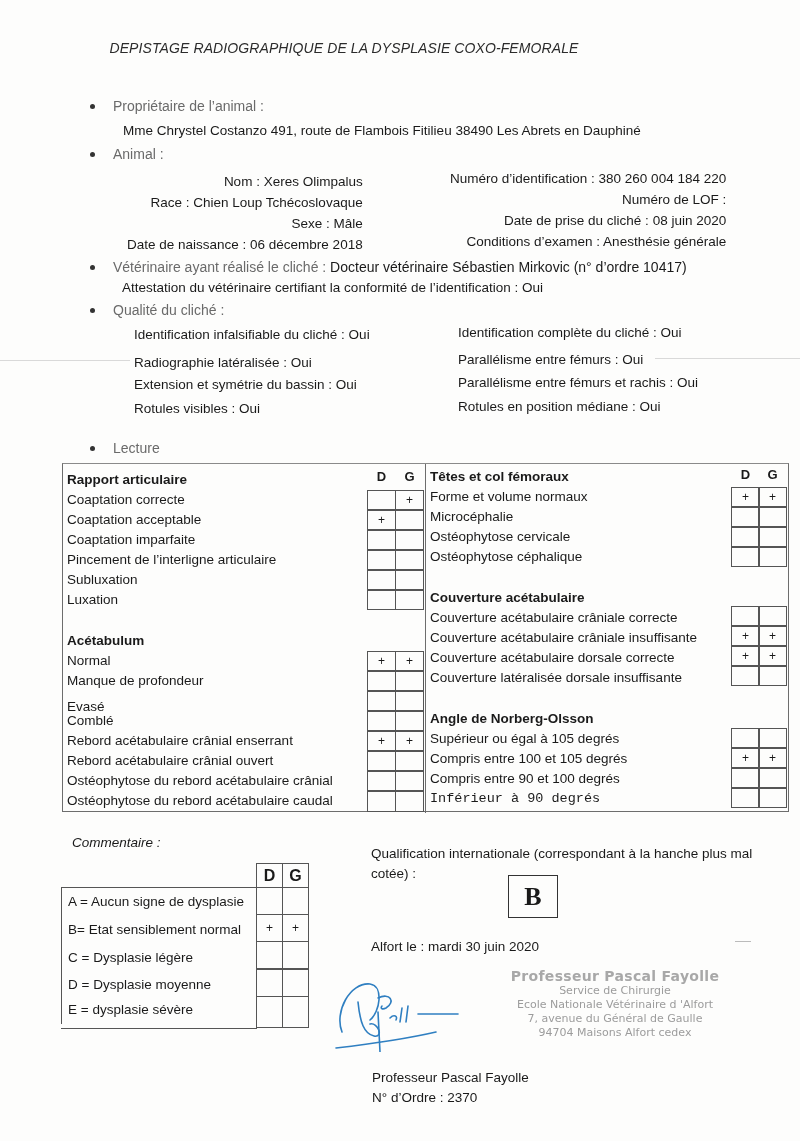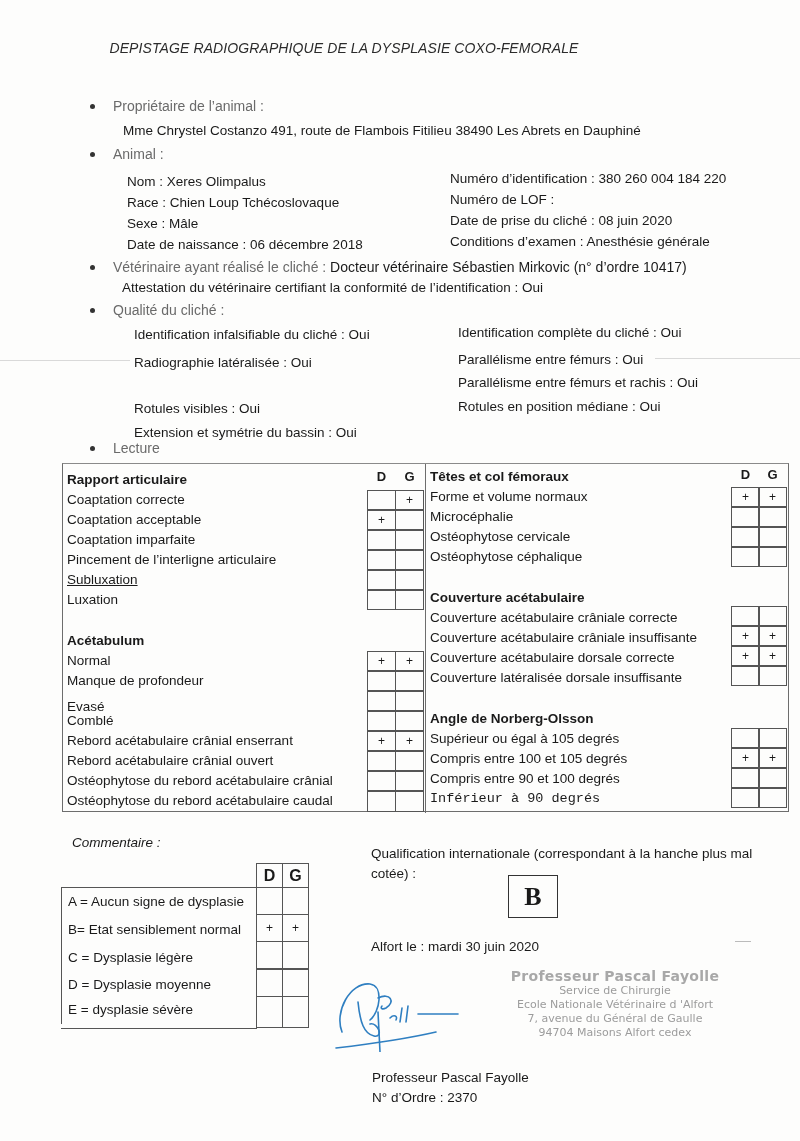--- a/index.html
+++ b/index.html
@@ -1,18 +1,18 @@
 <!DOCTYPE html>
 <html><head>
 <meta charset="utf-8">
 <style>
   * { box-sizing: border-box; margin: 0; padding: 0; }
   html, body { width: 800px; height: 1141px; background: #fdfdfc; }
   body { position: relative; font-family: "Liberation Sans", sans-serif; color: #1a1a1a; overflow: hidden; }
-  .abs { position: absolute; white-space: nowrap; }
+  .abs { position: absolute; white-space: nowrap; text-align: right; }
   .title { left: 0; width: 688px; top: 40px; text-align: center; font-style: italic; font-size: 14px; color: #2b2b2b; letter-spacing: 0.1px; }
   .bullet { font-size: 14px; color: #6a6a6a; }
   .bullet .dot { display: inline-block; width: 5px; height: 5px; background: #333; border-radius: 50%; margin-right: 18px; vertical-align: middle; position: relative; top: -1px; }
   .bullet .strong { color: #1a1a1a; }
   .txt { font-size: 13.5px; color: #1a1a1a; }
   .lines div { height: 21px; line-height: 21px; }
 
   
   .lect { position: absolute; left: 62px; top: 463px; width: 727px; height: 349px; border: 1px solid #6d6d6d; border-top-color: #8a8a8a; }
   .row { position: absolute; height: 20px; line-height: 20px; font-size: 13.5px; white-space: nowrap; }
@@ -64,21 +64,21 @@
 <div class="abs bullet" style="left:90px; top:259px;">
   <span class="dot"></span><span>Vétérinaire ayant réalisé le cliché : </span><span class="strong">Docteur vétérinaire Sébastien Mirkovic (n° d’ordre 10417)</span>
 </div>
 <div class="abs txt" style="left:122px; top:280px;">Attestation du vétérinaire certifiant la conformité de l’identification : Oui</div>
 
 <div class="abs bullet" style="left:90px; top:302px;">
   <span class="dot"></span><span>Qualité du cliché :</span>
 </div>
 <div class="abs txt" style="left:134px; top:327px;">Identification infalsifiable du cliché : Oui</div>
 <div class="abs txt" style="left:134px; top:355px;">Radiographie latéralisée : Oui</div>
-<div class="abs txt" style="left:134px; top:377px;margin-top:48px;">Extension et symétrie du bassin : Oui</div>
+<div class="abs txt" style="left:134px; top:377px;">Extension et symétrie du bassin : Oui</div>
 <div class="abs txt" style="left:134px; top:401px;">Rotules visibles : Oui</div>
 <div class="abs txt" style="left:458px; top:325px;">Identification complète du cliché : Oui</div>
 <div class="abs txt" style="left:458px; top:352px;">Parallélisme entre fémurs : Oui</div>
 <div class="abs txt" style="left:458px; top:375px;">Parallélisme entre fémurs et rachis : Oui</div>
 <div class="abs txt" style="left:458px; top:399px;">Rotules en position médiane : Oui</div>
 <div class="abs" style="left:0; top:360px; width:130px; height:1px; background:#d9d9d9;"></div>
 <div class="abs" style="left:655px; top:358px; width:145px; height:1px; background:#d9d9d9;"></div>
 
 <div class="abs bullet" style="left:90px; top:440px;">
   <span class="dot"></span><span>Lecture</span>
@@ -101,21 +101,21 @@
   <div class="cb" style="left:332px; top:46px;"></div>
 
   <div class="row" style="left:4px; top:66px;text-align:center;">Coaptation imparfaite</div>
   <div class="cb" style="left:304px; top:66px;"></div>
   <div class="cb" style="left:332px; top:66px;"></div>
 
   <div class="row" style="left:4px; top:86px;">Pincement de l’interligne articulaire</div>
   <div class="cb" style="left:304px; top:86px;"></div>
   <div class="cb" style="left:332px; top:86px;"></div>
 
-  <div class="row" style="left:4px; top:106px;text-decoration:underline;">Subluxation</div>
+  <div class="row" style="left:4px; top:106px;">Subluxation</div>
   <div class="cb" style="left:304px; top:106px;"></div>
   <div class="cb" style="left:332px; top:106px;"></div>
 
   <div class="row" style="left:4px; top:126px;">Luxation</div>
   <div class="cb" style="left:304px; top:126px;"></div>
   <div class="cb" style="left:332px; top:126px;"></div>
 
   <div class="row head" style="left:4px; top:167px;">Acétabulum</div>
 
   <div class="row" style="left:4px; top:187px;">Normal</div>

